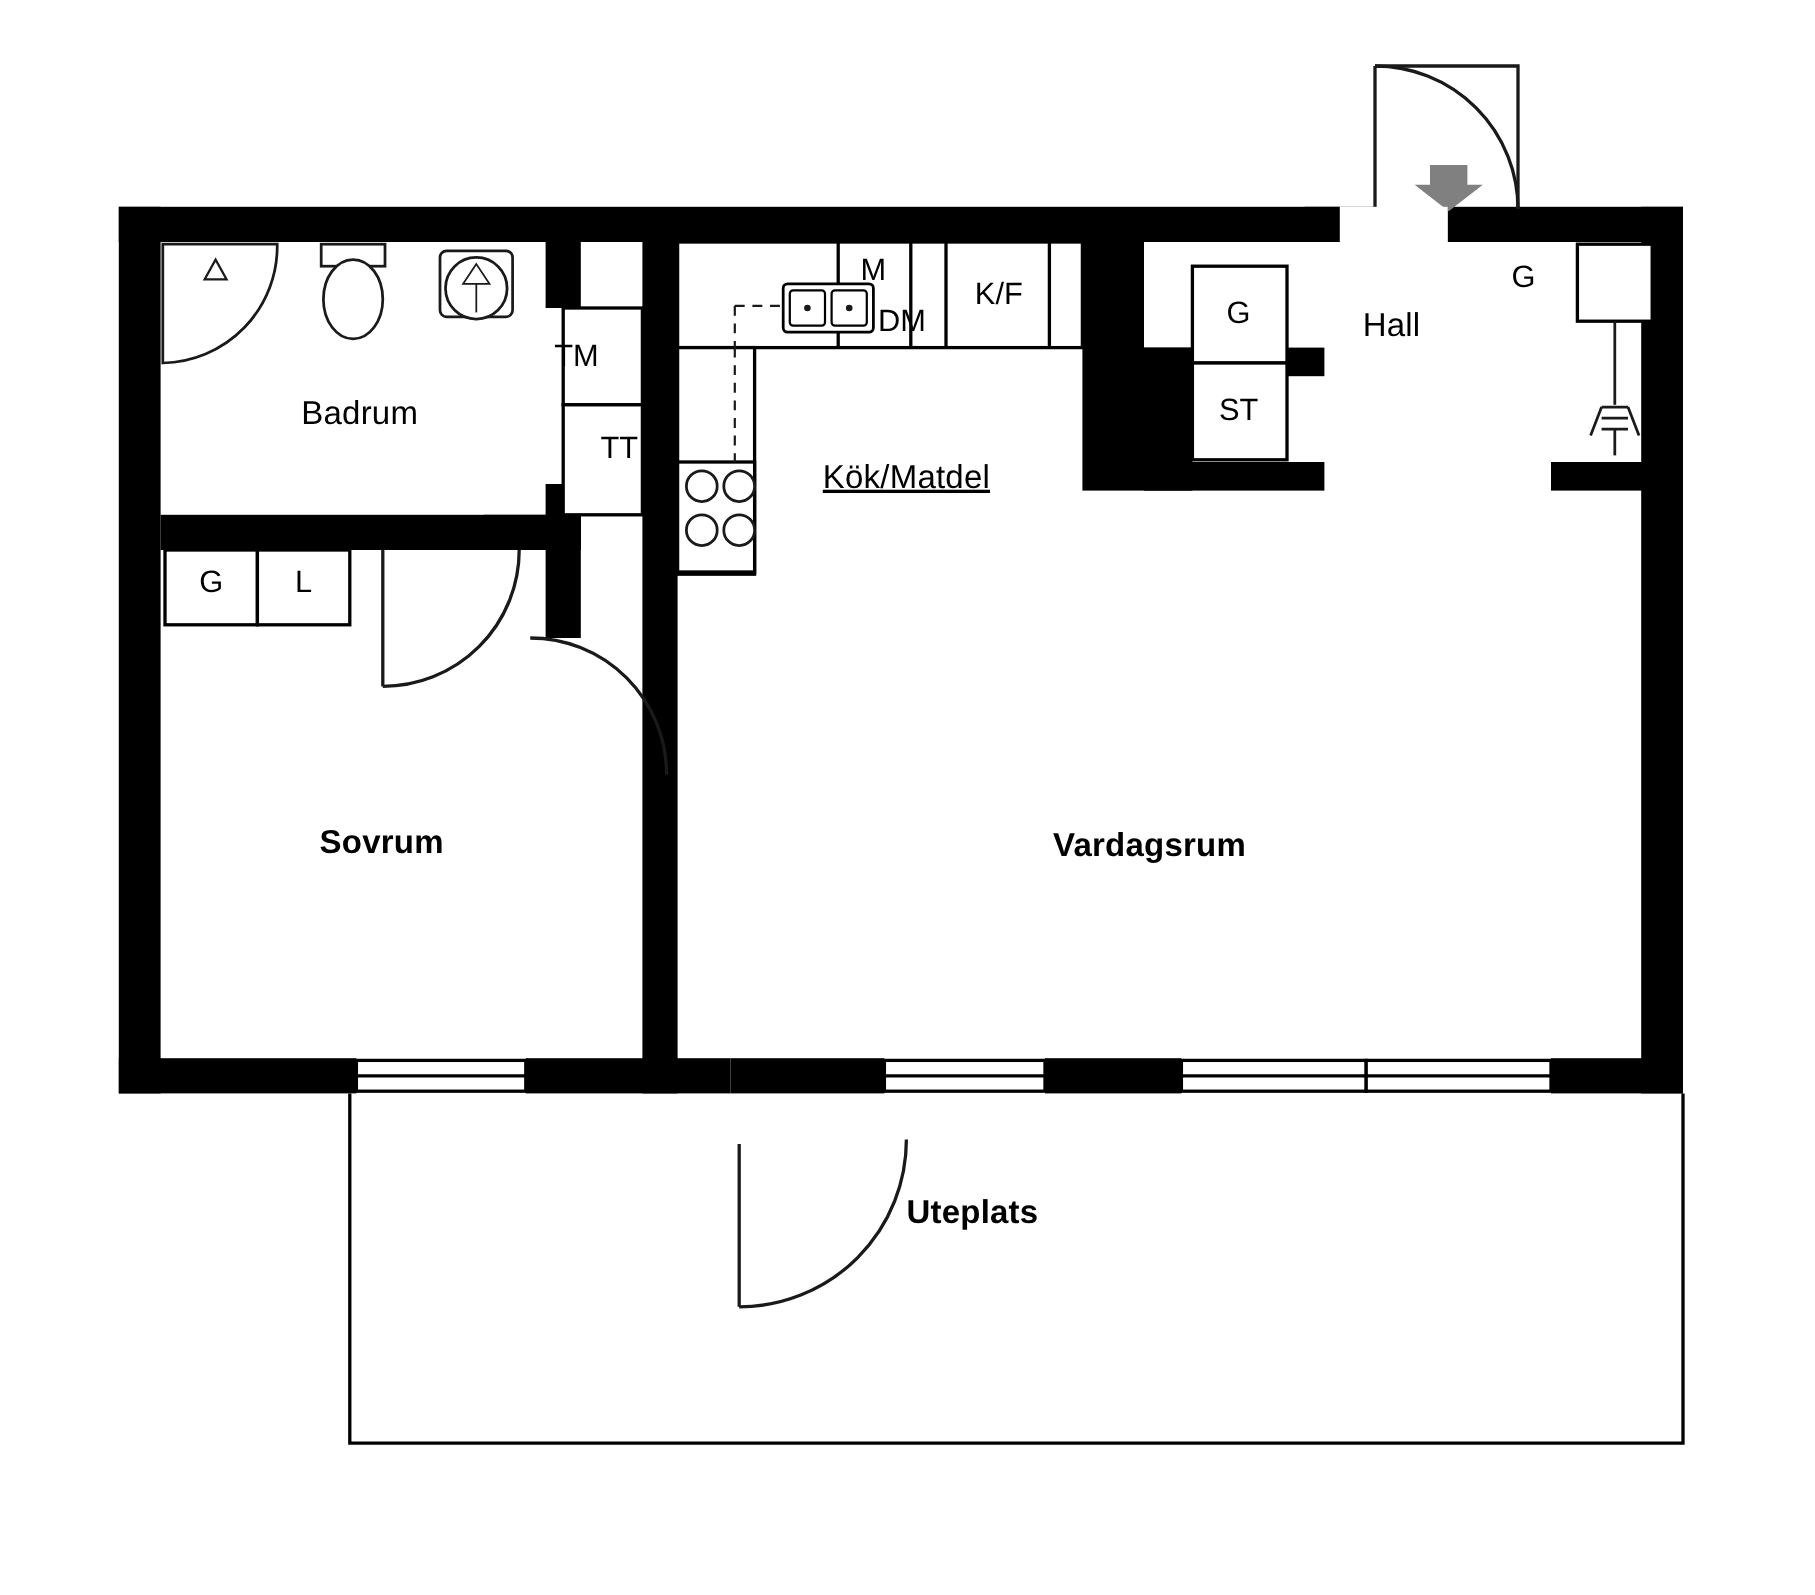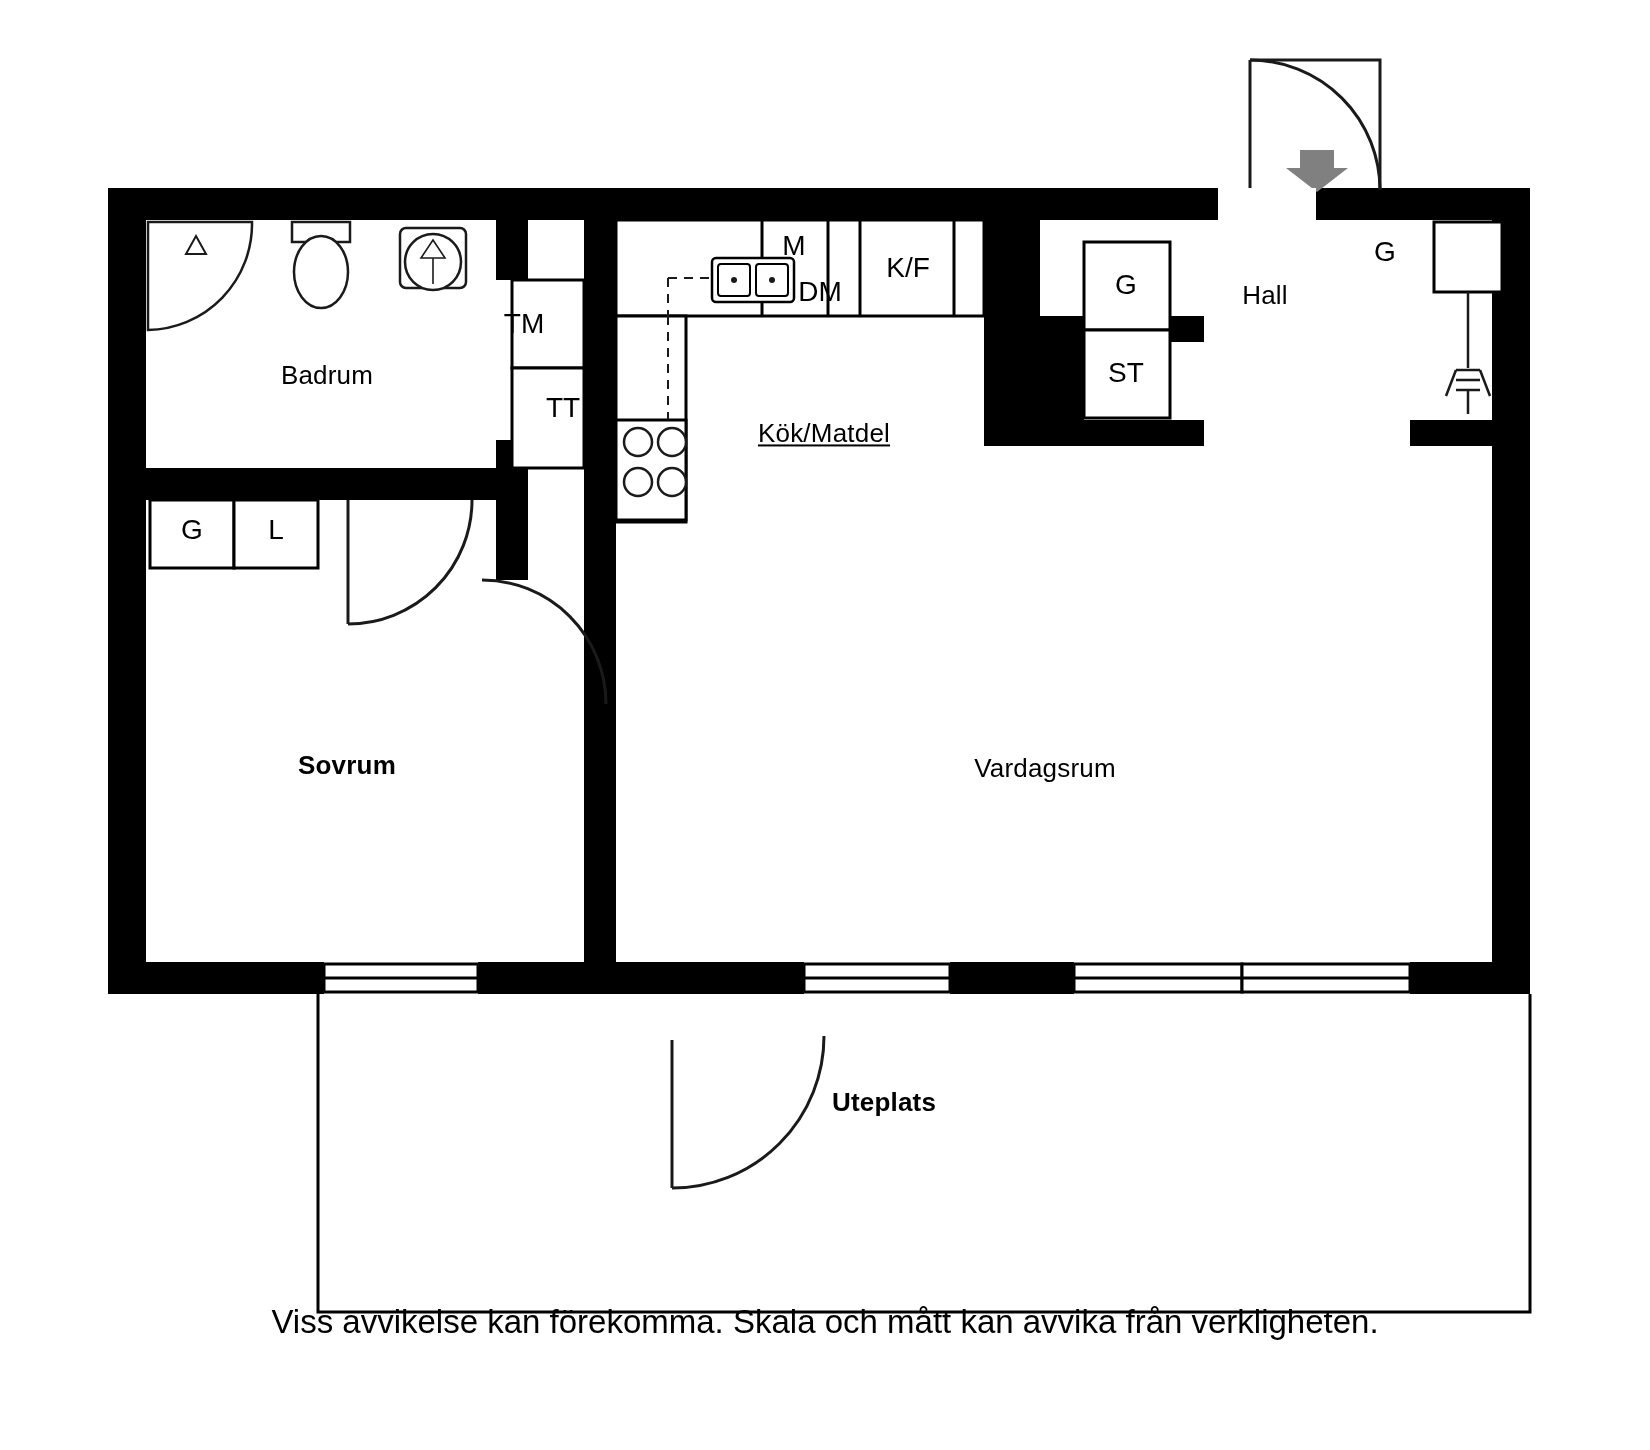--- a/index.html
+++ b/index.html
@@ -21,21 +21,21 @@
   }
   .svg-wrap {
     position: absolute;
     left: 0;
     top: 0;
     width: 1650px;
     height: 1450px;
   }
   .room-label {
     position: absolute;
-    font-size: 26px;
+    font-size: 30px;
     line-height: 1.12;
     text-align: left;
     white-space: nowrap;
     transform: translate(-50%, -50%);
     letter-spacing: 0.2px;
   }
   .appliance-label {
     position: absolute;
     font-size: 28px;
     line-height: 1.1;
@@ -211,29 +211,28 @@
 
       <rect x="1218" y="188" width="98" height="32" fill="#ffffff"></rect>
 
     </svg>
   </div>
 
   <div class="room-label" style="left:327px; top:376px;">Badrum</div>
   <div class="room-label" style="left:824px; top:434px;text-decoration:underline;">Kök/Matdel</div>
   <div class="room-label" style="left:1265px; top:296px;">Hall</div>
   <div class="room-label" style="left:347px; top:766px;font-weight:bold;">Sovrum</div>
-  <div class="room-label" style="left:1045px; top:769px;">Vardagsrum</div>
+  <div class="room-label" style="left:1045px; top:769px;font-weight:bold;">Vardagsrum</div>
   <div class="room-label" style="left:884px; top:1103px;font-weight:bold;">Uteplats</div>
 
   <div class="appliance-label" style="left:524px; top:324px;">TM</div>
   <div class="appliance-label" style="left:524px; top:408px;margin-left:39px;">TT</div>
   <div class="appliance-label" style="left:794px; top:246px;">M</div>
   <div class="appliance-label" style="left:820px; top:292px;">DM</div>
   <div class="appliance-label" style="left:908px; top:268px;">K/F</div>
   <div class="appliance-label" style="left:1126px; top:285px;">G</div>
   <div class="appliance-label" style="left:1126px; top:373px;">ST</div>
   <div class="appliance-label" style="left:1385px; top:252px;">G</div>
   <div class="appliance-label" style="left:192px; top:530px;">G</div>
   <div class="appliance-label" style="left:276px; top:530px;">L</div>
 
-  <div class="disclaimer">Viss avvikelse kan förekomma. Skala och mått kan avvika från verkligheten.</div>
 
 </div>
 
 </body></html>

